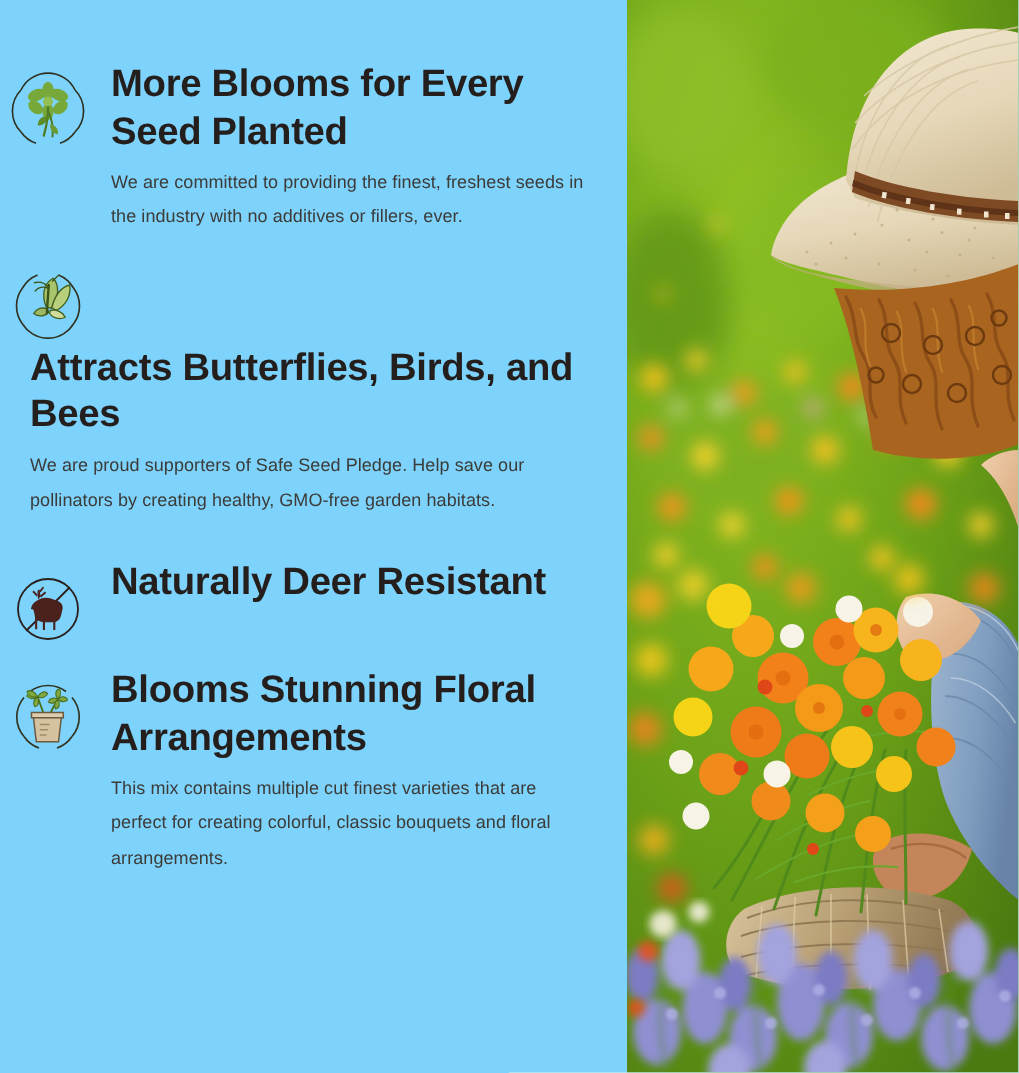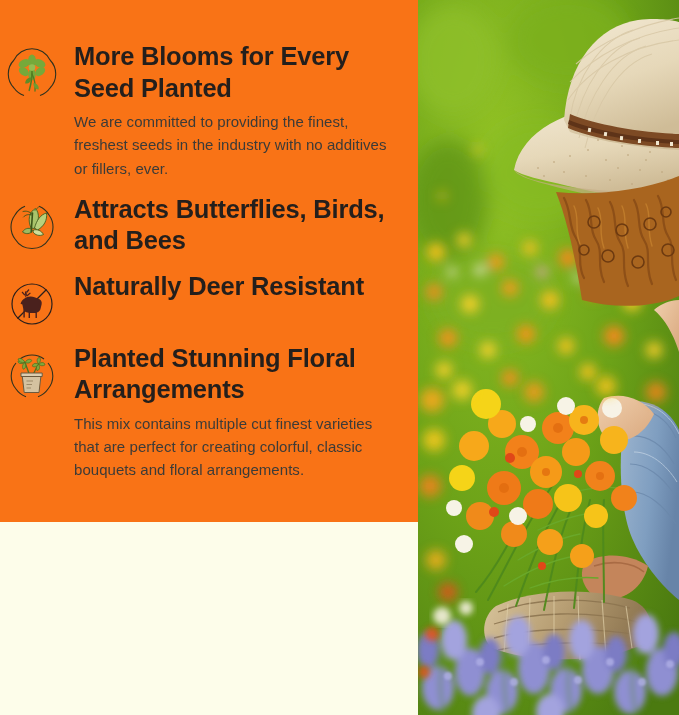--- a/index.html
+++ b/index.html
@@ -7,32 +7,32 @@
   body {
     font-family:"Liberation Sans", sans-serif;
     background:#fdfdea;
     overflow:hidden;
   }
   .page { position:relative; width:679px; height:715px; display:flex; }
 
   
   .benefits-panel {
     width:418px;
-    height:522px;
-    background:#f97316;
+    height:715px;
+    background:#7dd3fc;
     padding:30px 22px 0 4px;
     flex:0 0 418px;
   }
   .benefit {
     display:flex;
     align-items:flex-start;
   }
   .benefit-1 { margin-top:11px; }
-  .benefit-2 { margin-top:14px; }
-  .benefit-3 { margin-top:14px; }
+  .benefit-2 { margin-top:14px;flex-direction:column; }
+  .benefit-3 { margin-top:28px; }
   .benefit-4 { margin-top:13px; }
 
   .benefit-icon {
     flex:0 0 52px;
     width:52px;
     height:52px;
     margin-top:7px;
     margin-left:2px;
   }
   .benefit-icon svg { display:block; width:52px; height:52px; }
@@ -40,21 +40,21 @@
   .benefit-body { flex:1 1 auto; padding-left:16px; padding-top:0; }
 
   .benefit-title {
     font-size:25.5px;
     line-height:31.5px;
     font-weight:bold;
     color:#241f1c;
     letter-spacing:-0.2px;
   }
   .benefit-desc {
-    font-size:15px;
+    font-size:12px;
     line-height:23.3px;
     color:#3c3b38;
     margin-top:6px;
     max-width:332px;
     letter-spacing:0.05px;
   }
 
   
   .photo {
     position:relative;
@@ -116,20 +116,21 @@
             <path d="M27.5 29 C31 28 35.5 29.5 37.5 33.5 C33.5 35.5 29 34 27 31Z" fill="#cfdc9a" stroke="#44601f" stroke-width="0.9"></path>
             <path d="M26.5 12 L25.2 31" stroke="#3b5418" stroke-width="1.6" stroke-linecap="round" fill="none"></path>
             <path d="M26 13 C23.5 10.5 20 9.5 17 10.5" stroke="#3b5418" stroke-width="0.9" fill="none" stroke-linecap="round"></path>
             <path d="M26 14 C23 13 19.5 13.5 17.5 16" stroke="#3b5418" stroke-width="0.9" fill="none" stroke-linecap="round"></path>
             <path d="M29 9.5 L33 5.5" stroke="#3b5418" stroke-width="0.8" fill="none" stroke-linecap="round"></path>
           </g>
         </svg>
       </div>
       <div class="benefit-body">
         <div class="benefit-title">Attracts Butterflies, Birds, and Bees</div>
+        <div class="benefit-desc">We are proud supporters of Safe Seed Pledge. Help save our pollinators by creating healthy, GMO-free garden habitats.</div>
       </div>
     </div>
 
     <div class="benefit benefit-3">
       <div class="benefit-icon">
         <svg viewBox="0 0 52 52">
           <circle cx="26" cy="26" r="20" fill="none" stroke="#2a1f1c" stroke-width="1.2"></circle>
           <path d="M40.5 11.5 L11.5 40.5" stroke="#2a1f1c" stroke-width="1.2" fill="none"></path>
           <g fill="#4a211d">
             <path d="M18.5 20.5 C16.5 21.5 15 23.5 14.6 26 L16.2 26.3 C16.8 28.5 17.4 30.5 17.4 32.5 L17.4 39.5 L18.8 39.5 L18.8 33 C19.6 34 21 34.6 22.6 34.8 L22.6 40 L24 40 L24 34.9 L29.5 34.9 L29.5 40 L30.9 40 L30.9 34.6 C32.8 34 34.2 32.6 34.6 30.6 L35.6 26.5 C36.2 24 35.2 22 33.2 21 L28.5 19.2 C26 18.3 23 18.3 20.6 19.3Z"></path>
@@ -168,21 +169,21 @@
             </g>
             <path d="M16.2 25.5 L35 25.5 L33 42.5 L18.2 42.5Z" fill="#d4c2a0" stroke="#6b5a3e" stroke-width="1"></path>
             <path d="M15 23 L36.2 23 L36.2 26.5 L15 26.5Z" fill="#ddcdae" stroke="#6b5a3e" stroke-width="1"></path>
             <path d="M20.5 31 L27 31" stroke="#9d8a68" stroke-width="1" fill="none"></path>
             <path d="M20.5 34.5 L26 34.5" stroke="#9d8a68" stroke-width="1" fill="none"></path>
             <path d="M20.5 38 L25 38" stroke="#9d8a68" stroke-width="1" fill="none"></path>
           </g>
         </svg>
       </div>
       <div class="benefit-body">
-        <div class="benefit-title">Planted Stunning Floral Arrangements</div>
+        <div class="benefit-title">Blooms Stunning Floral Arrangements</div>
         <div class="benefit-desc">This mix contains multiple cut finest varieties that are perfect for creating colorful, classic bouquets and floral arrangements.</div>
       </div>
     </div>
 
   </div>
 
   <div class="photo">
     <svg viewBox="0 0 261 715" preserveAspectRatio="none" aria-hidden="true">
       <defs>
         <radialGradient id="gMeadow" cx="30%" cy="22%" r="95%">

